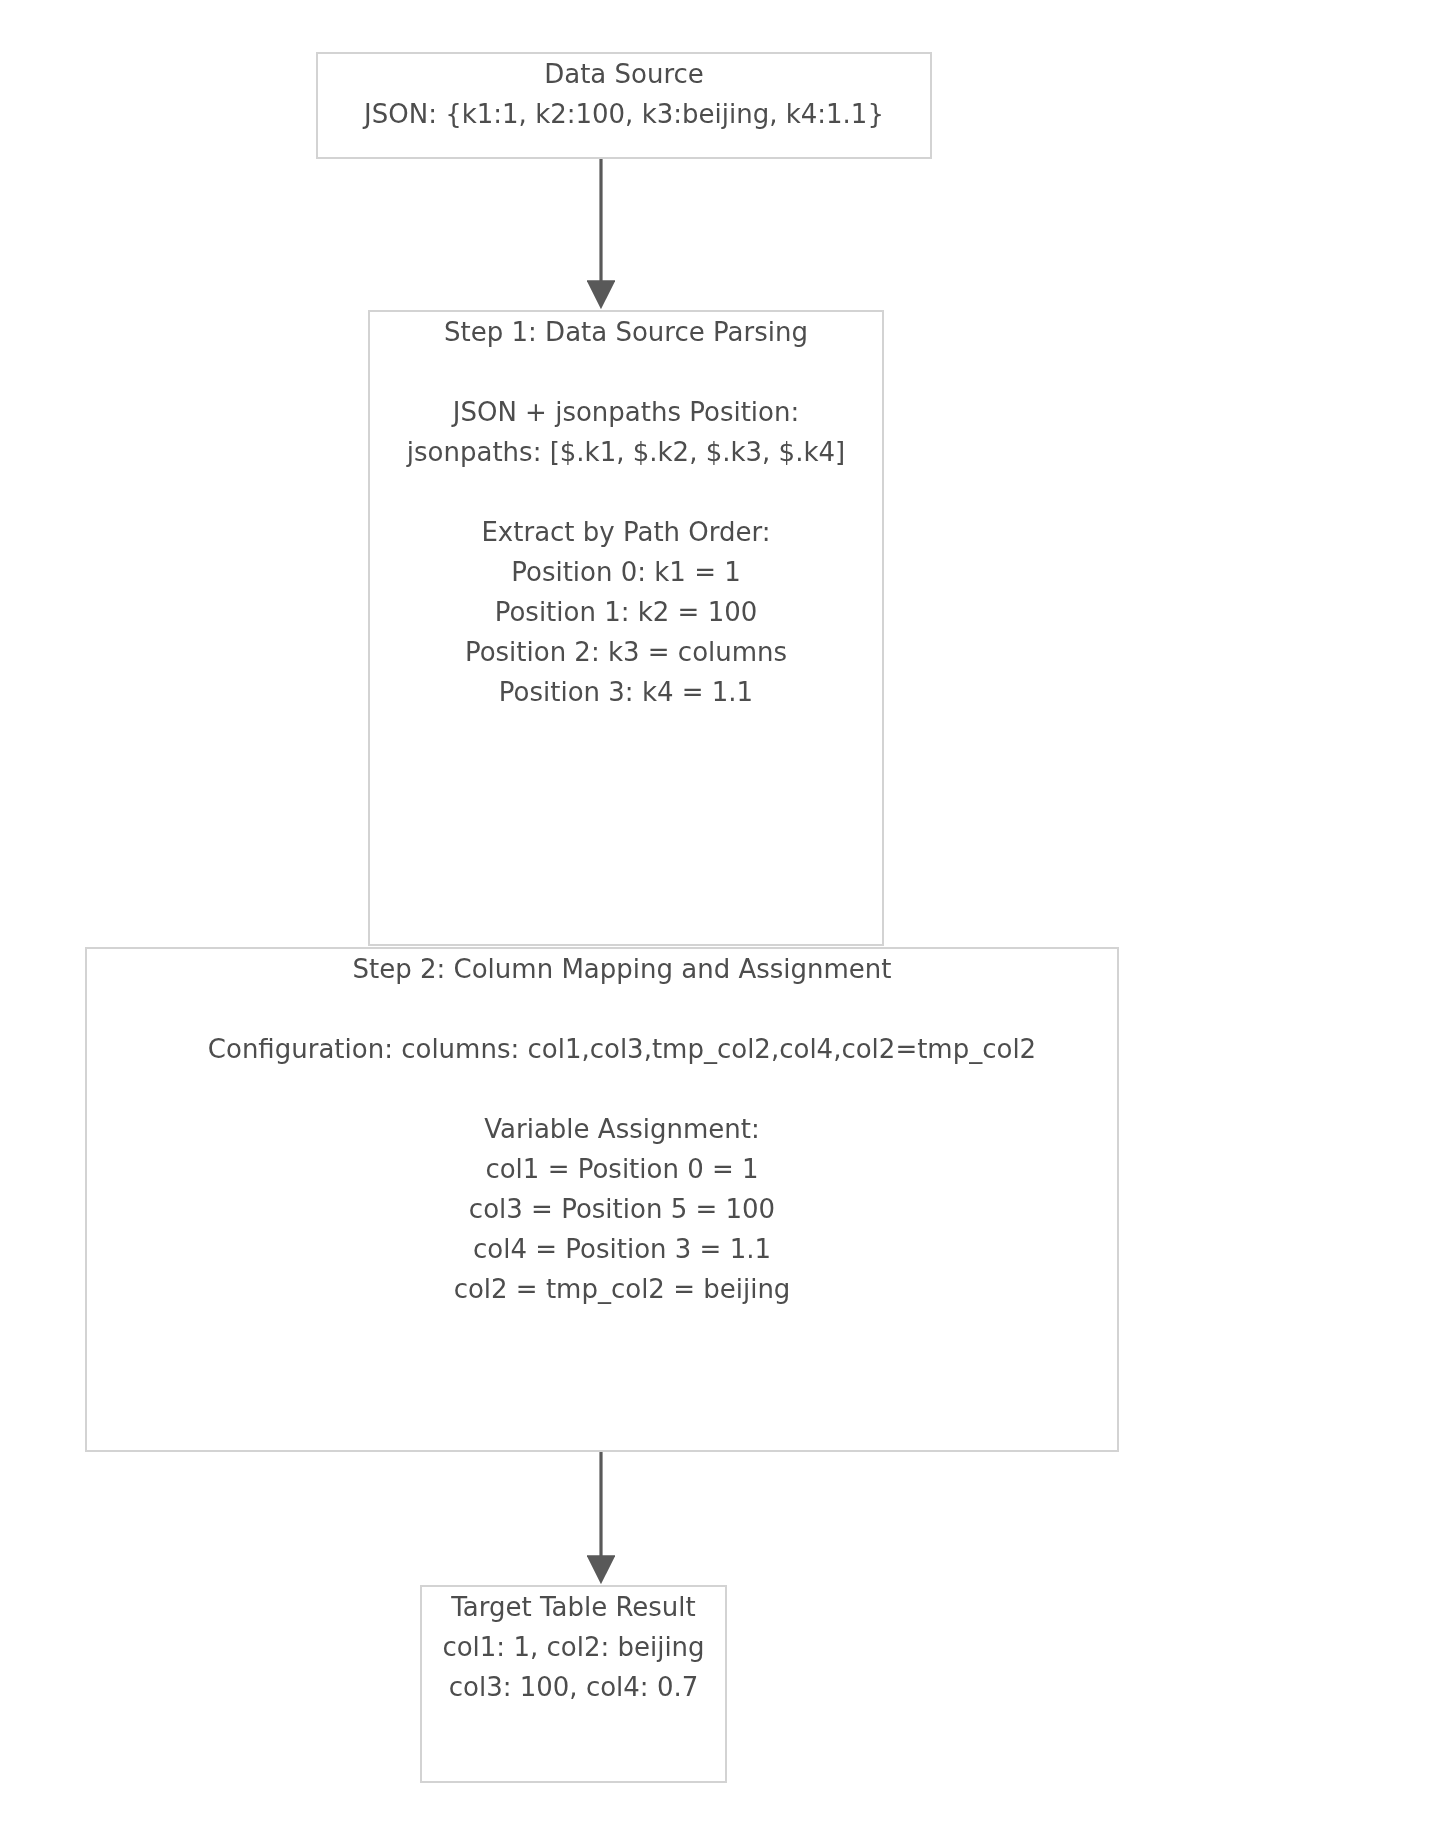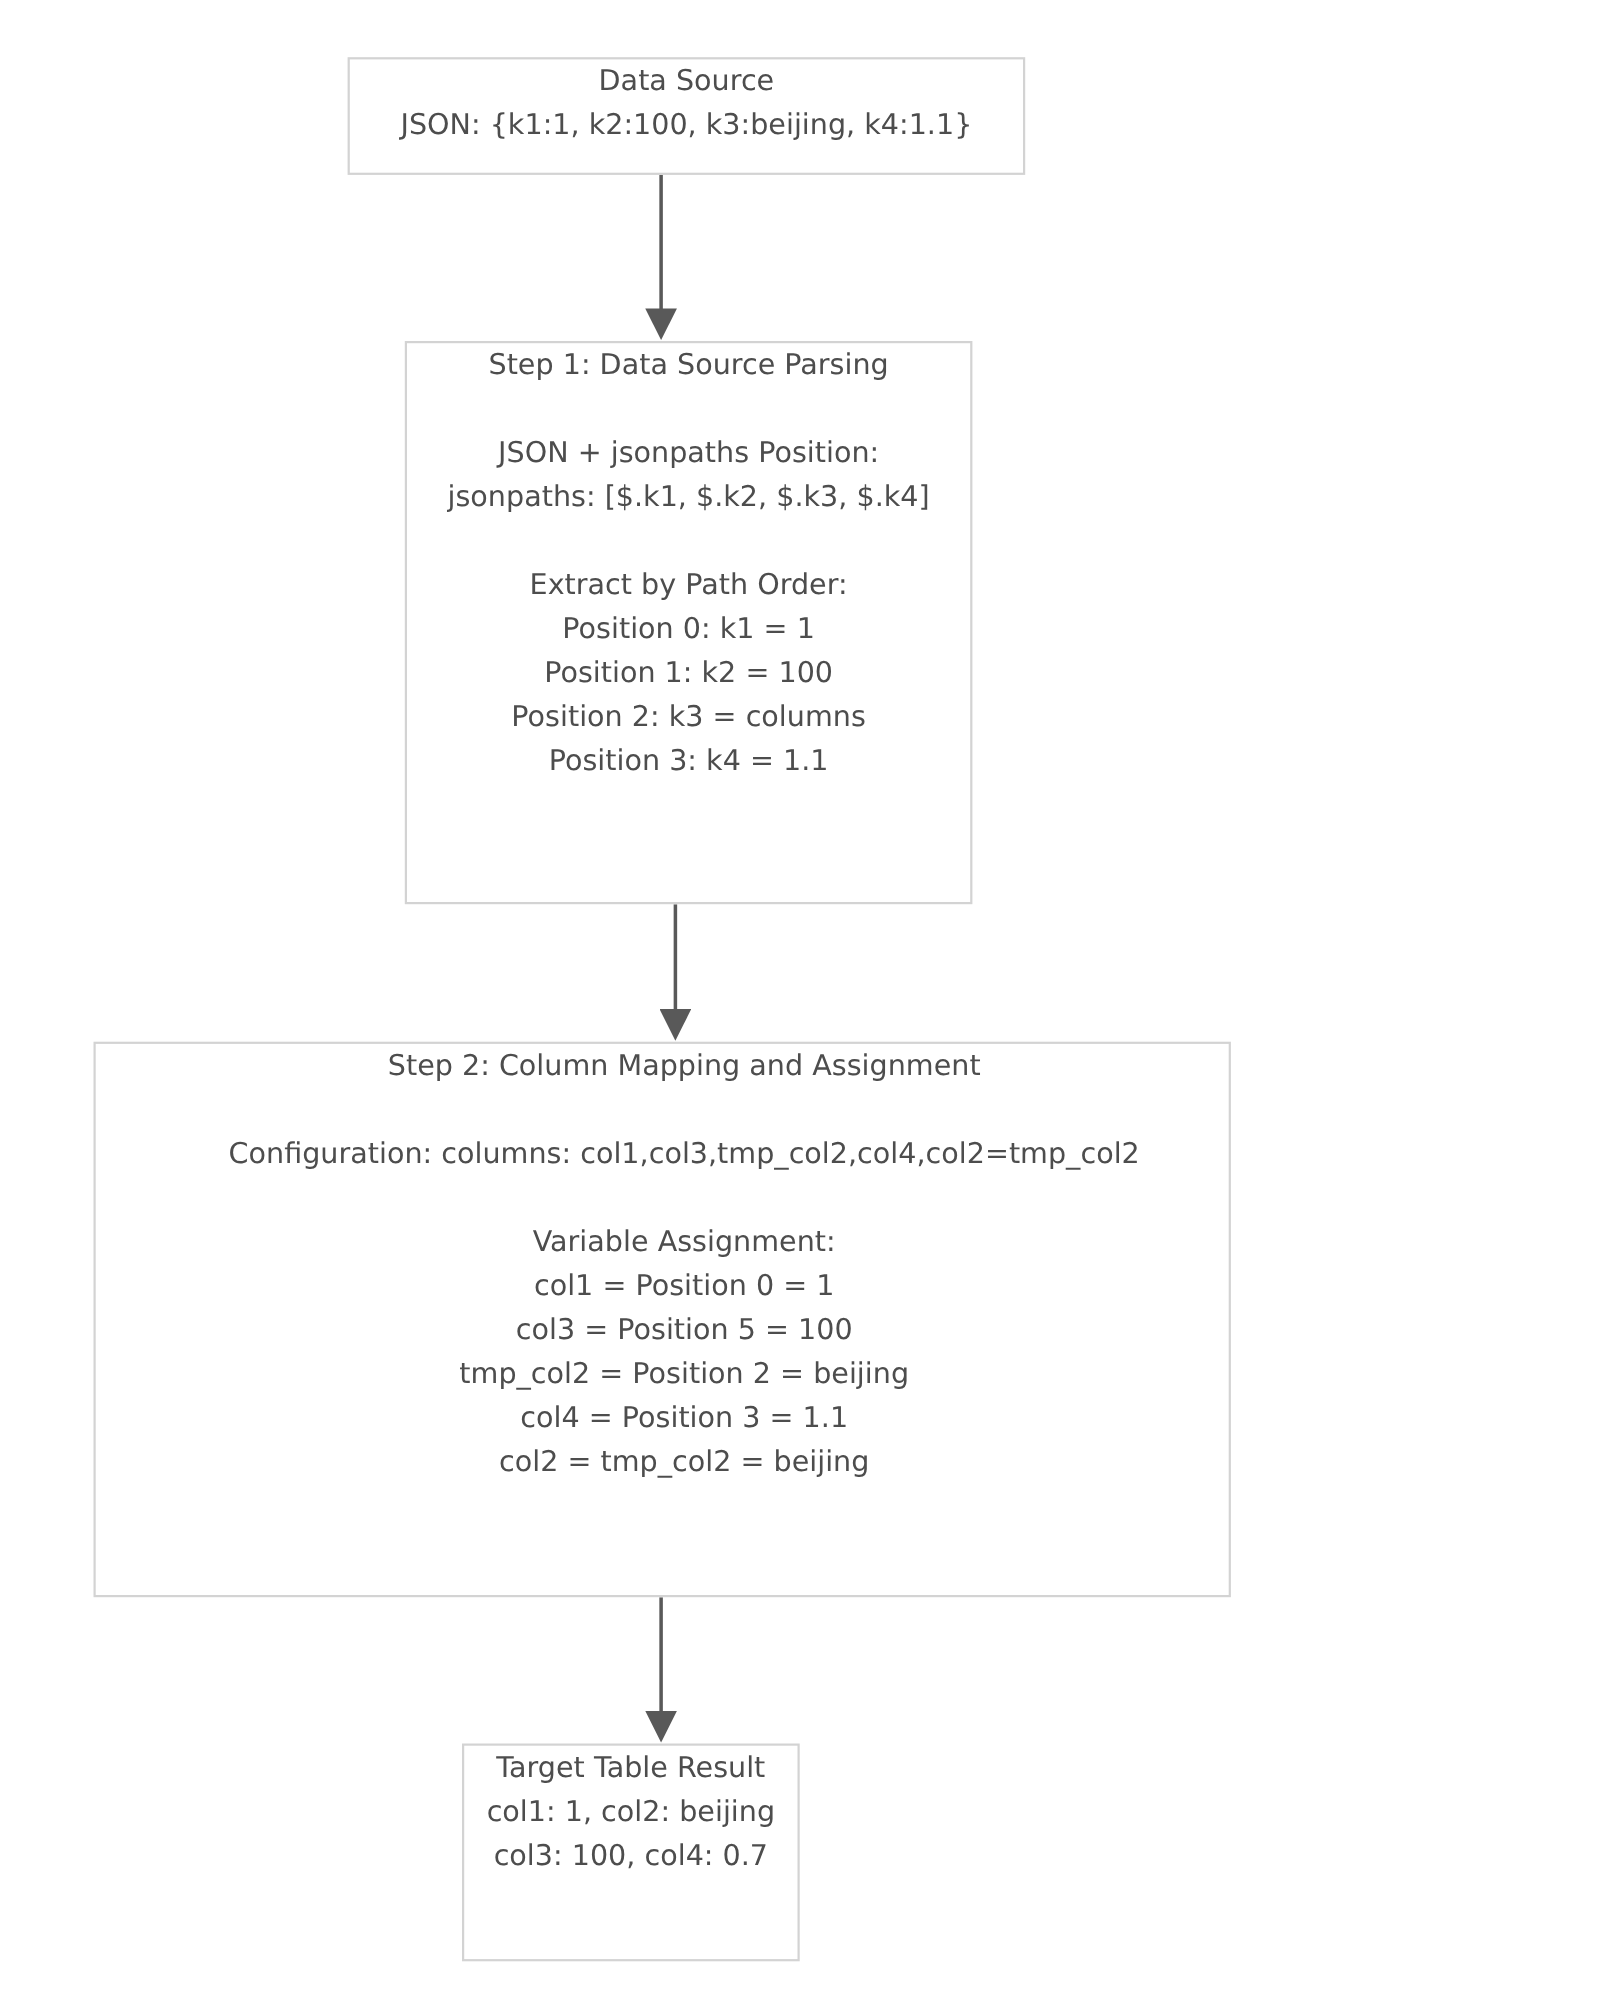--- a/index.html
+++ b/index.html
@@ -44,21 +44,21 @@
     top: 52px;
     width: 616px;
     height: 107px;
   }
 
   
   #node-step1 {
     left: 368px;
     top: 310px;
     width: 516px;
-    height: 512px;
+    height: 636px;
   }
 
   
   #node-step2 {
     left: 85px;
     top: 947px;
     width: 1034px;
     height: 505px;
     padding-left: 40px;
   }
@@ -123,21 +123,20 @@
   </div>
 
   <div class="node" id="node-step2">
     <span class="line">Step 2: Column Mapping and Assignment</span>
     <span class="gap"></span>
     <span class="line">Configuration: columns: col1,col3,tmp_col2,col4,col2=tmp_col2</span>
     <span class="gap"></span>
     <span class="line">Variable Assignment:</span>
     <span class="line">col1 = Position 0 = 1</span>
     <span class="line">col3 = Position 5 = 100</span>
-    <span class="line">tmp_col2 = Position 2 = beijing</span>
     <span class="line">col4 = Position 3 = 1.1</span>
     <span class="line">col2 = tmp_col2 = beijing</span>
   </div>
 
   <div class="node" id="node-result">
     <span class="line">Target Table Result</span>
     <span class="line">col1: 1, col2: beijing</span>
     <span class="line">col3: 100, col4: 0.7</span>
   </div>
 

